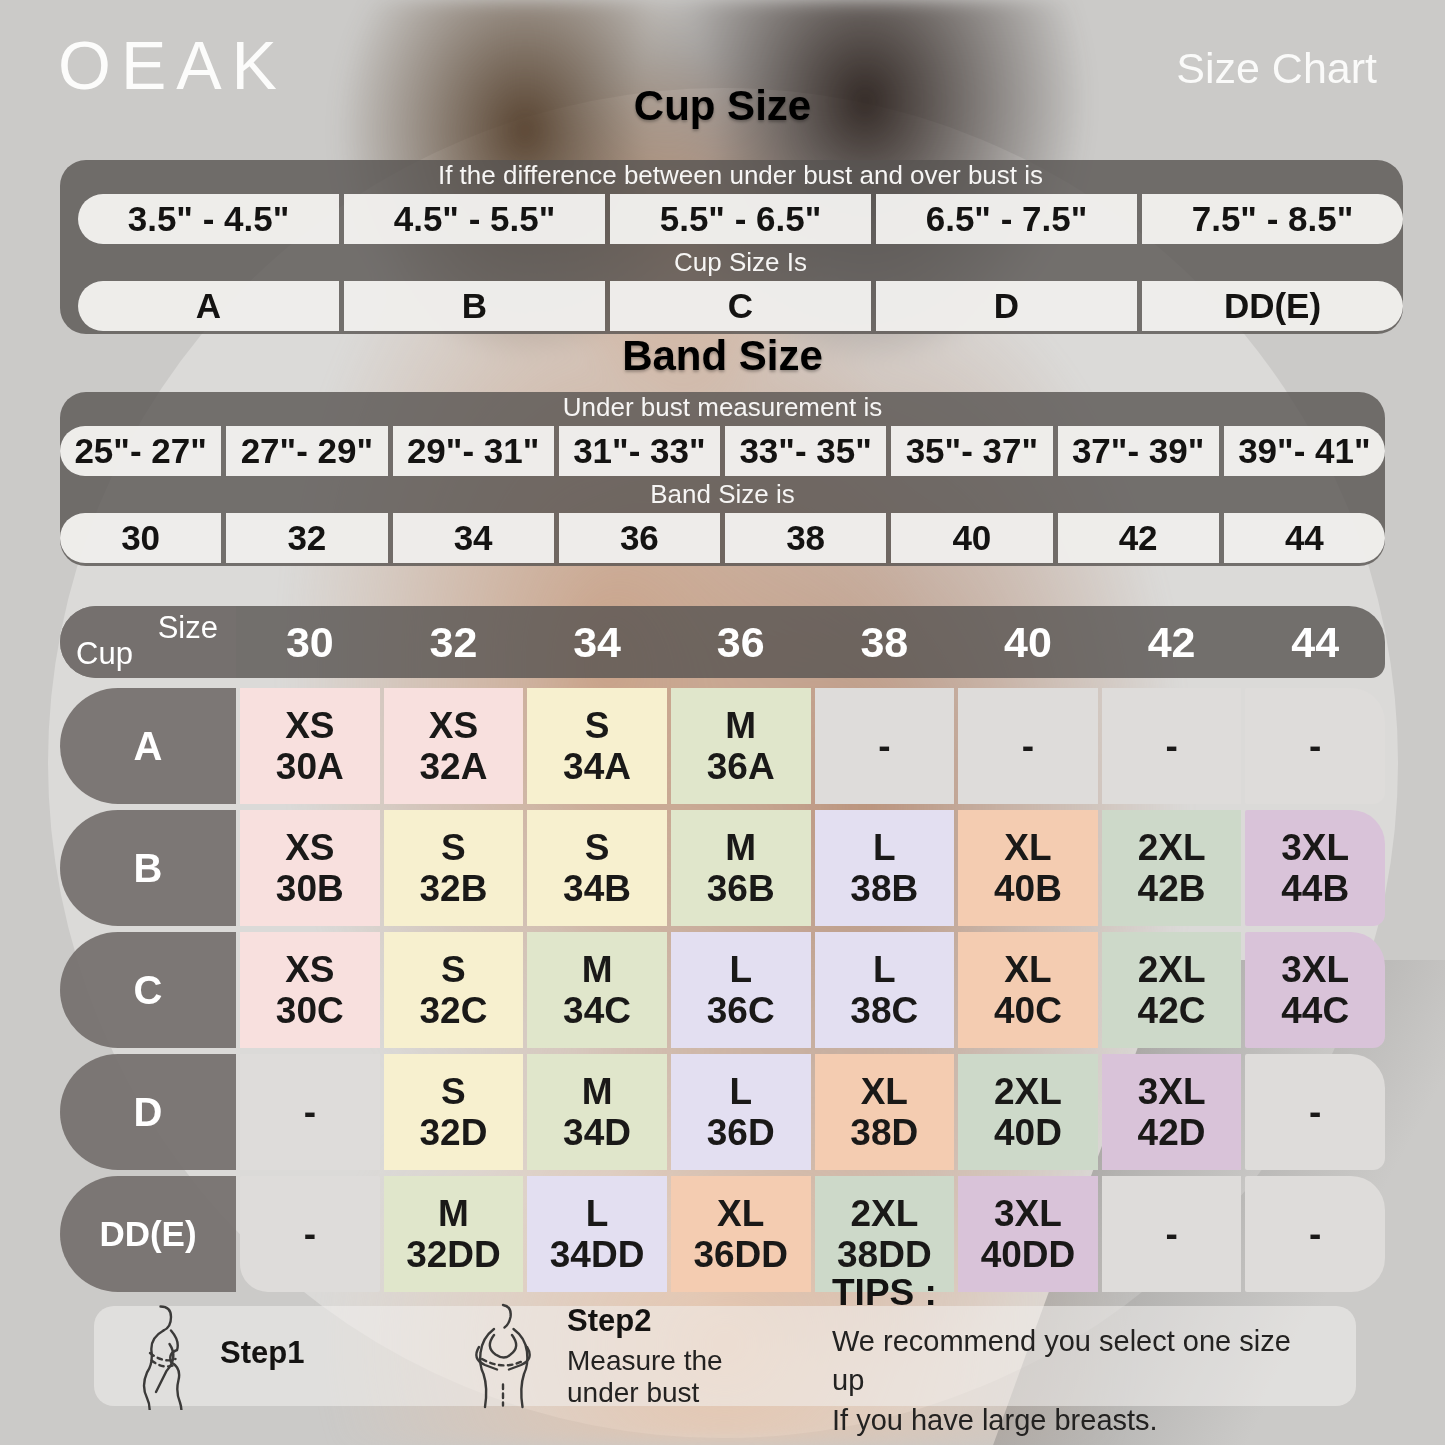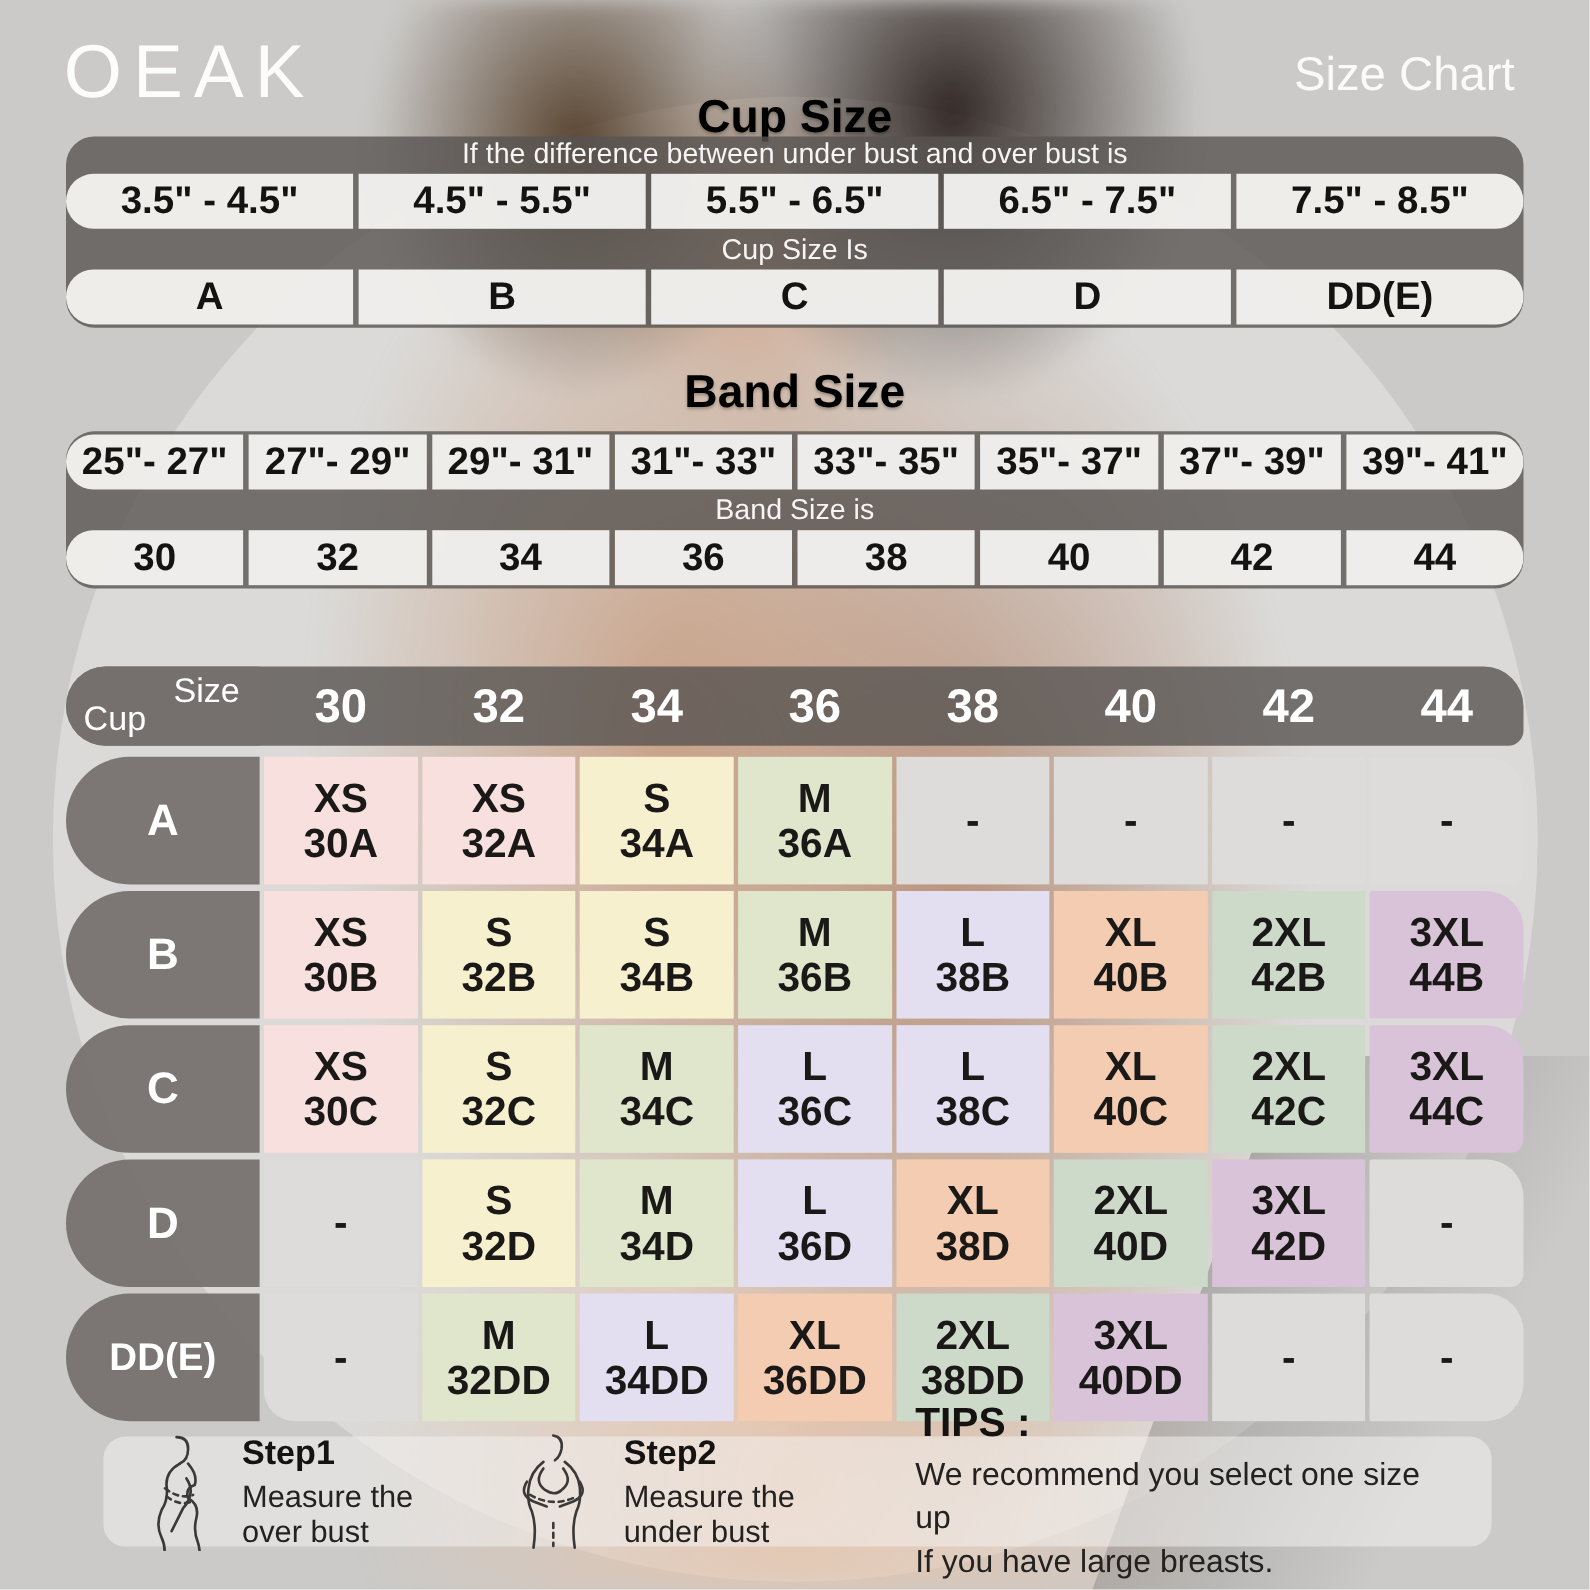--- a/index.html
+++ b/index.html
@@ -23,21 +23,21 @@
     color:#fcfcfb;}
   .page-title{position:absolute;right:68px;top:44px;font-size:43px;font-weight:500;color:#fafaf9;}
   
   .sec-heading{position:absolute;left:0;width:100%;text-align:center;font-size:42px;font-weight:bold;
     color:#000000;text-shadow:0 2px 3px rgba(0,0,0,.28);}
   #cup-heading{top:82px;}
   #band-heading{top:332px;}
   
   .panel{position:absolute;left:60px;width:1325px;background:rgba(88,84,81,.80);
     border-radius:26px;overflow:hidden;}
-  #cup-panel{top:124px;}
+  #cup-panel{top:160px;padding-left:18px;}
   #band-panel{top:392px;}
   .cond-bar{height:31px;display:flex;align-items:center;justify-content:center;
     font-size:26px;color:#f6f5f4;}
   .pill-row{display:grid;gap:0 5px;margin:3px 0;}
   .cols5{grid-template-columns:repeat(5,1fr);}
   .cols8{grid-template-columns:repeat(8,1fr);}
   .pcell{height:50px;background:rgba(247,246,244,.93);display:flex;align-items:center;
     justify-content:center;font-size:35px;font-weight:bold;color:#141312;}
   .pcell.first{border-radius:25px 0 0 25px;}
   .pcell.last{border-radius:0 25px 25px 0;}
@@ -101,20 +101,21 @@
         <div class="pcell first">A</div>
         <div class="pcell">B</div>
         <div class="pcell">C</div>
         <div class="pcell">D</div>
         <div class="pcell last">DD(E)</div>
       </div>
   </div>
 
   <div class="sec-heading" id="band-heading">Band Size</div>
   <div class="panel" id="band-panel">
+    <div class="cond-bar">Under bust measurement is</div>
     <div class="pill-row cols8" id="band-ranges">
         <div class="pcell first">25"- 27"</div>
         <div class="pcell">27"- 29"</div>
         <div class="pcell">29"- 31"</div>
         <div class="pcell">31"- 33"</div>
         <div class="pcell">33"- 35"</div>
         <div class="pcell">35"- 37"</div>
         <div class="pcell">37"- 39"</div>
         <div class="pcell last">39"- 41"</div>
       </div>
@@ -319,21 +320,20 @@
       <svg width="78" height="108" viewBox="0 0 52 72" fill="none" stroke="#3b3a39" stroke-width="1.6" stroke-linecap="round">
         <path d="M27 3 q7 0 7 7 q0 7 -5 9"></path>
         <path d="M29 19 q-9 5 -8 14 q1 8 -3 14 q-4 9 0 17 q3 6 1 15"></path>
         <path d="M34 19 q6 7 4 13 q-6 2 -4 8 q7 4 5 12 q-2 8 1 15 q2 6 0 14"></path>
         <path d="M33 28 q6 9 -2 18 l-7 14"></path>
         <path d="M20 34 q9 7 17 4" stroke-dasharray="3 3"></path>
         <path d="M21 39 q8 6 15 3" stroke-dasharray="3 3"></path>
       </svg>
       <div class="step-text">
         <div class="step-title">Step1</div>
-        <div class="step-desc">Measure the over bust</div>
       </div>
     </div>
     <div class="step" id="step2">
       <svg width="84" height="108" viewBox="0 0 56 72" fill="none" stroke="#3b3a39" stroke-width="1.6" stroke-linecap="round">
         <path d="M28 2 q6 1 5 8 q-1 5 -4 7"></path>
         <path d="M22 18 q-8 6 -9 16 q-1 8 2 14 q3 9 1 22"></path>
         <path d="M35 18 q8 6 9 15 q1 9 -2 15 q-3 9 -1 22"></path>
         <path d="M22 22 q-6 8 1 13 q6 4 10 0 q7 -5 1 -13"></path>
         <path d="M14 38 q14 8 28 1" stroke-dasharray="3 3"></path>
         <path d="M12 30 q-5 8 4 12 l8 3"></path>

